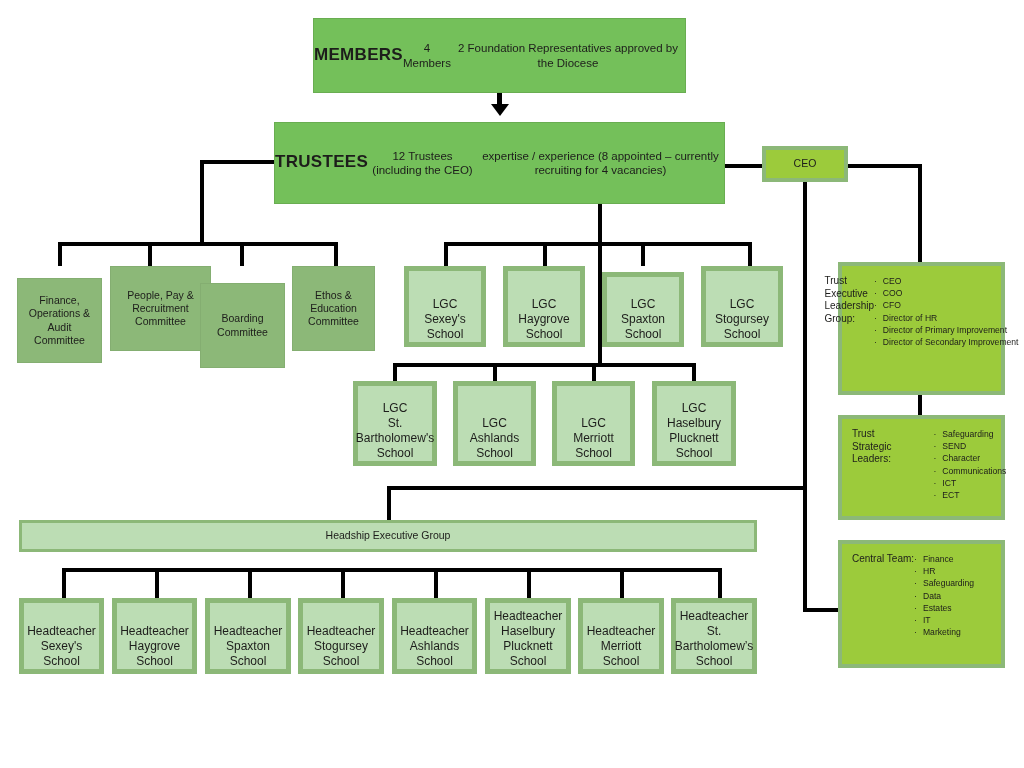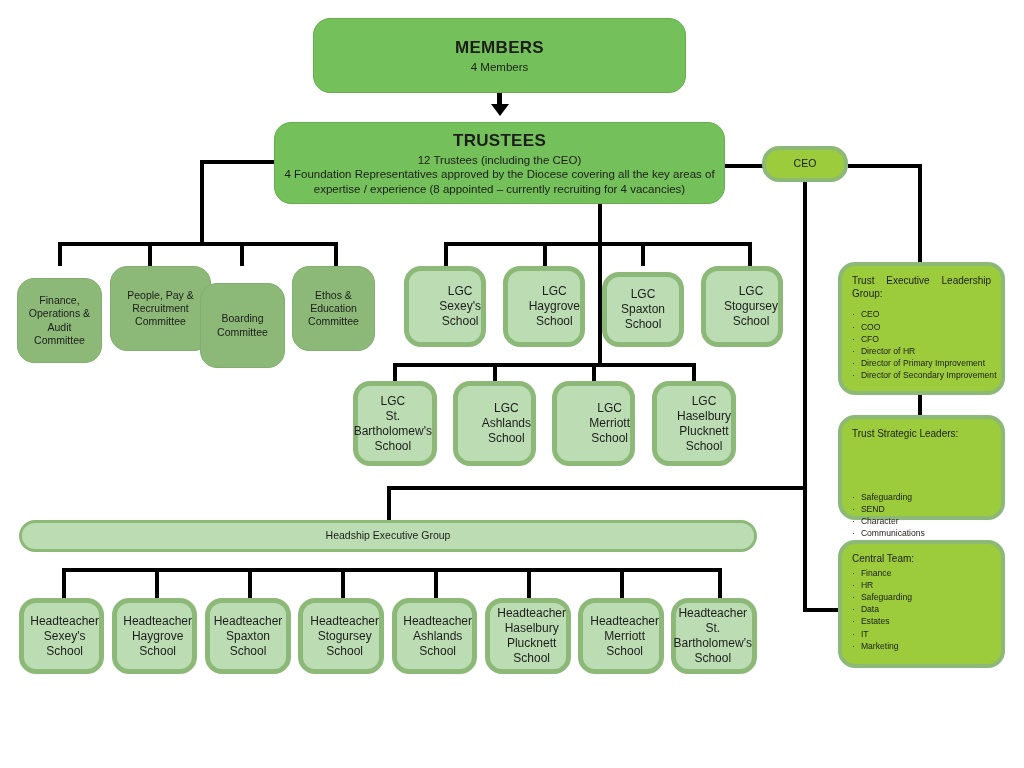--- a/index.html
+++ b/index.html
@@ -12,27 +12,26 @@
     overflow: hidden;
     font-family: "Liberation Sans", sans-serif;
     color: #1d1d1b;
   }
   #stage { position: absolute; left: 0; top: 0; width: 1024px; height: 768px; }
 
   .node {
     position: absolute;
     box-sizing: border-box;
     display: flex;
-    flex-direction: column;
+    flex-direction: row;
     align-items: center;
     justify-content: center;
     text-align: center;
     z-index: 5;
     line-height: 1.25;
-    border-radius: 17px;
   }
 
   
   .topbox {
     background: #74c05a;
     border: 1px solid #69ad51;
   }
   .topbox .ttl {
     font-weight: bold;
     font-size: 17px;
@@ -149,26 +148,26 @@
   <div class="ln" style="left:248px; top:568px; width:4px; height:30px;"></div>
   <div class="ln" style="left:341px; top:568px; width:4px; height:30px;"></div>
   <div class="ln" style="left:434px; top:568px; width:4px; height:30px;"></div>
   <div class="ln" style="left:527px; top:568px; width:4px; height:30px;"></div>
   <div class="ln" style="left:620px; top:568px; width:4px; height:30px;"></div>
   <div class="ln" style="left:718px; top:568px; width:4px; height:30px;"></div>
 
   <div class="node topbox" style="left:313px; top:18px; width:373px; height:75px;">
     <div class="ttl">MEMBERS</div>
     <div class="sub">4 Members</div>
+    <div class="sub">2 Foundation Representatives approved by the Diocese</div>
   </div>
 
   <div class="node topbox" style="left:274px; top:122px; width:451px; height:82px;">
     <div class="ttl">TRUSTEES</div>
     <div class="sub">12 Trustees (including the CEO)</div>
-    <div class="sub">4 Foundation Representatives approved by the Diocese covering all the key areas of</div>
     <div class="sub">expertise / experience  (8 appointed – currently recruiting for 4 vacancies)</div>
   </div>
 
   <div class="node lime ceo" style="left:762px; top:146px; width:86px; height:36px;">
     <div>CEO</div>
   </div>
 
   <div class="node committee" style="left:17px; top:266px; width:85px; height:85px;margin-top:12px;">
     <div>Finance,<br>Operations &amp;<br>Audit<br>Committee</div>
   </div>

